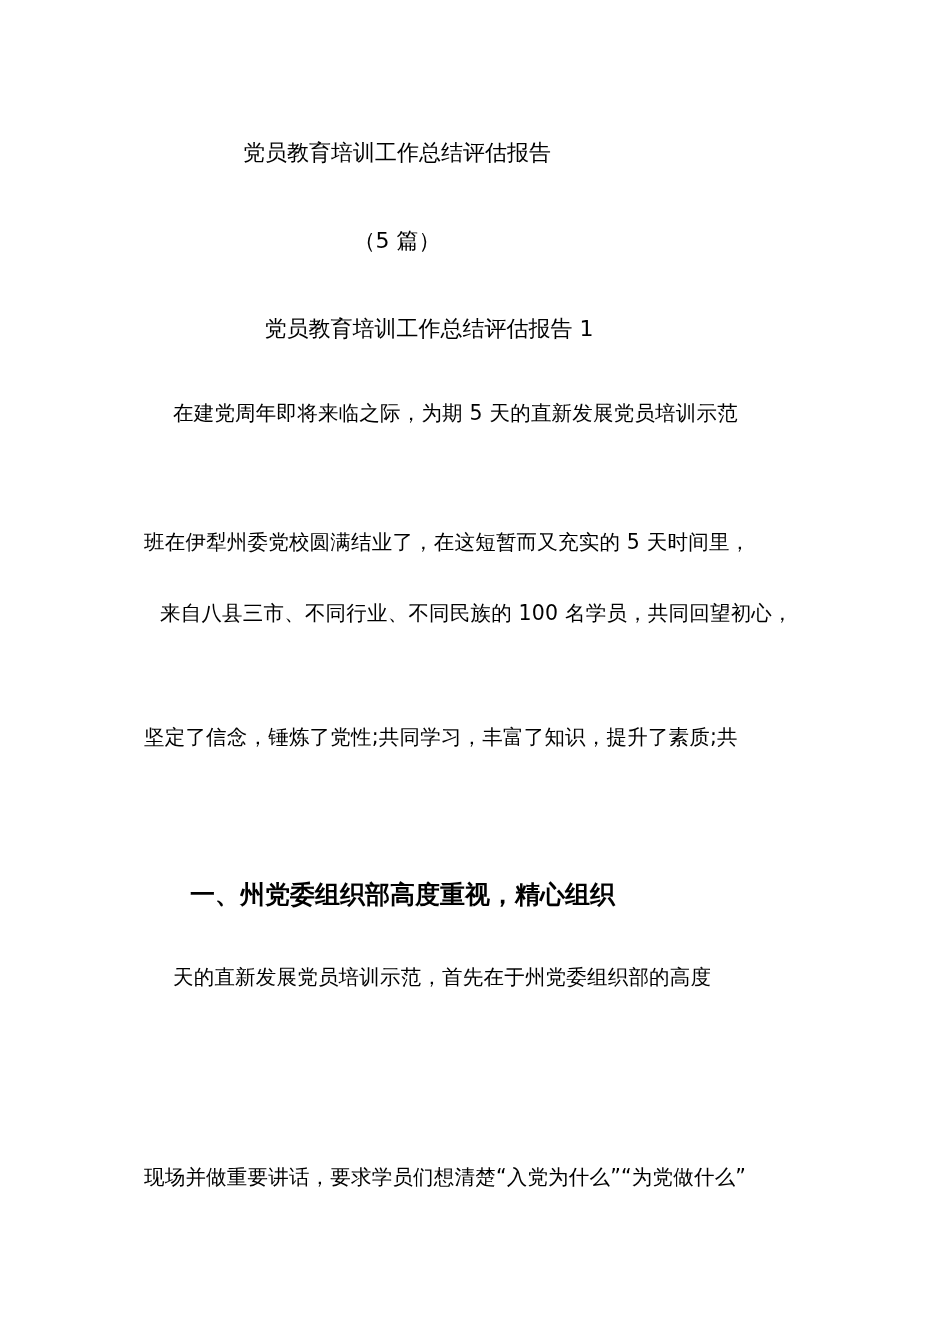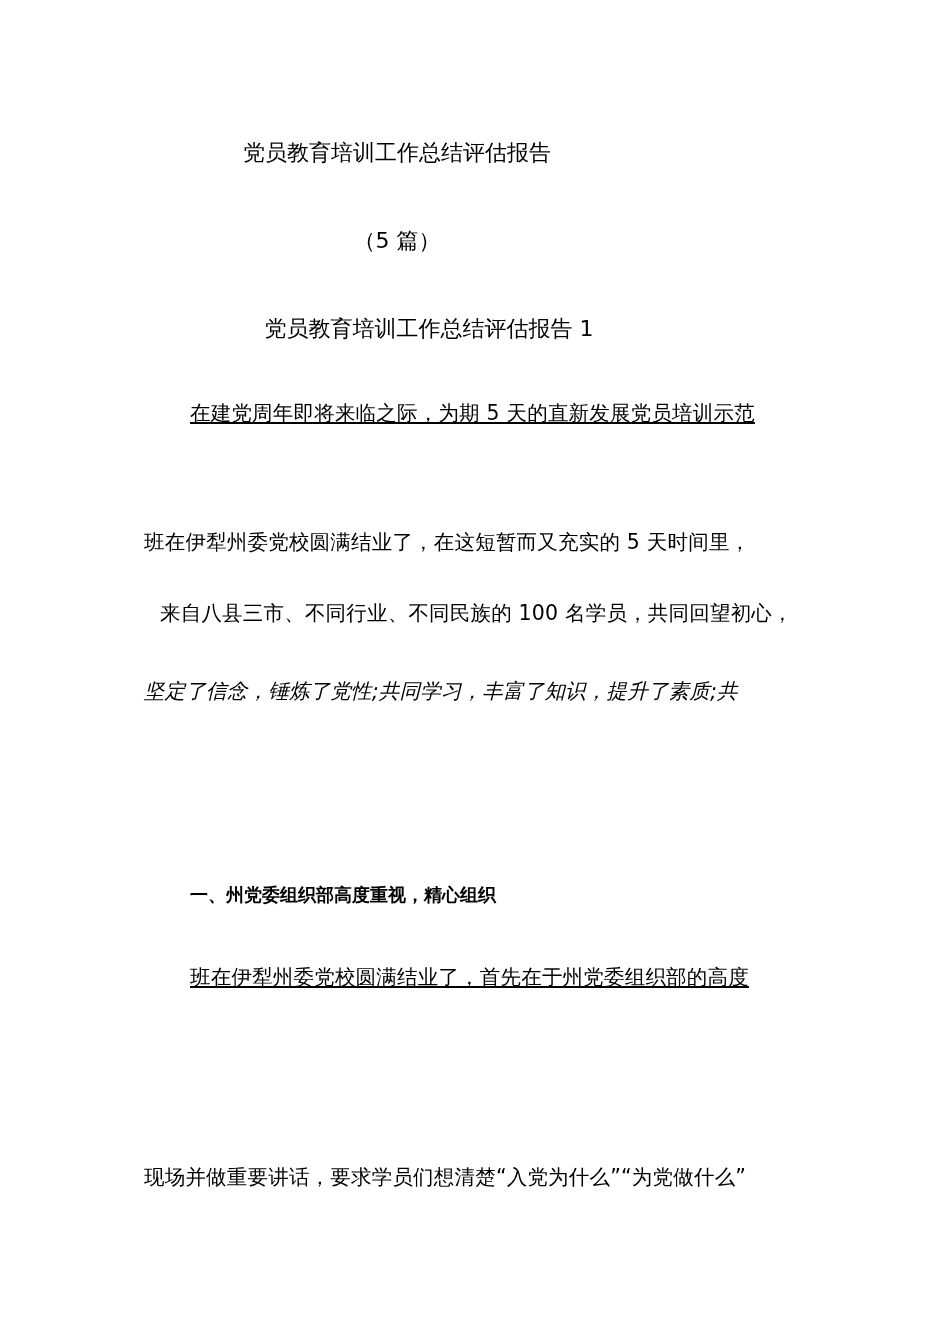--- a/index.html
+++ b/index.html
@@ -36,46 +36,45 @@
     }
     .line {
       position: absolute;
       left: 144px;
       font-size: 20.5px;
       line-height: 30px;
       white-space: nowrap;
       letter-spacing: 0.2px;
     }
     .indent {
-      left: 190px;
-      text-decoration: underline;
+      left: 173px;
     }
     .heading {
       position: absolute;
       left: 190px;
       font-weight: bold;
-      font-size: 18px;
+      font-size: 25px;
       line-height: 30px;
       white-space: nowrap;
     }
   </style>
 </head>
 <body>
 
 <div class="page">
 
   <div class="title" style="top:138px;">党员教育培训工作总结评估报告</div>
 
   <div class="title" style="top:226px;">（5 篇）</div>
 
   <div class="title" style="top:314px;padding-left:32px;">党员教育培训工作总结评估报告 1</div>
 
   <div class="line indent" style="top:398px;">在建党周年即将来临之际，为期 5 天的直新发展党员培训示范</div>
   <div class="line" style="top:527px;">班在伊犁州委党校圆满结业了，在这短暂而又充实的 5 天时间里，</div>
   <div class="line" style="top:598px;margin-left:16px;">来自八县三市、不同行业、不同民族的 100 名学员，共同回望初心，</div>
-  <div class="line" style="top:676px;font-style:italic;">坚定了信念，锤炼了党性;共同学习，丰富了知识，提升了素质;共</div>
+  <div class="line" style="top:722px;">坚定了信念，锤炼了党性;共同学习，丰富了知识，提升了素质;共</div>
 
   <div class="heading" style="top:880px;">一、州党委组织部高度重视，精心组织</div>
 
-  <div class="line indent" style="top:962px;">班在伊犁州委党校圆满结业了，首先在于州党委组织部的高度</div>
+  <div class="line indent" style="top:962px;">天的直新发展党员培训示范，首先在于州党委组织部的高度</div>
   <div class="line" style="top:1162px;">现场并做重要讲话，要求学员们想清楚“入党为什么”“为党做什么”</div>
 
 </div>
 
 </body></html>

